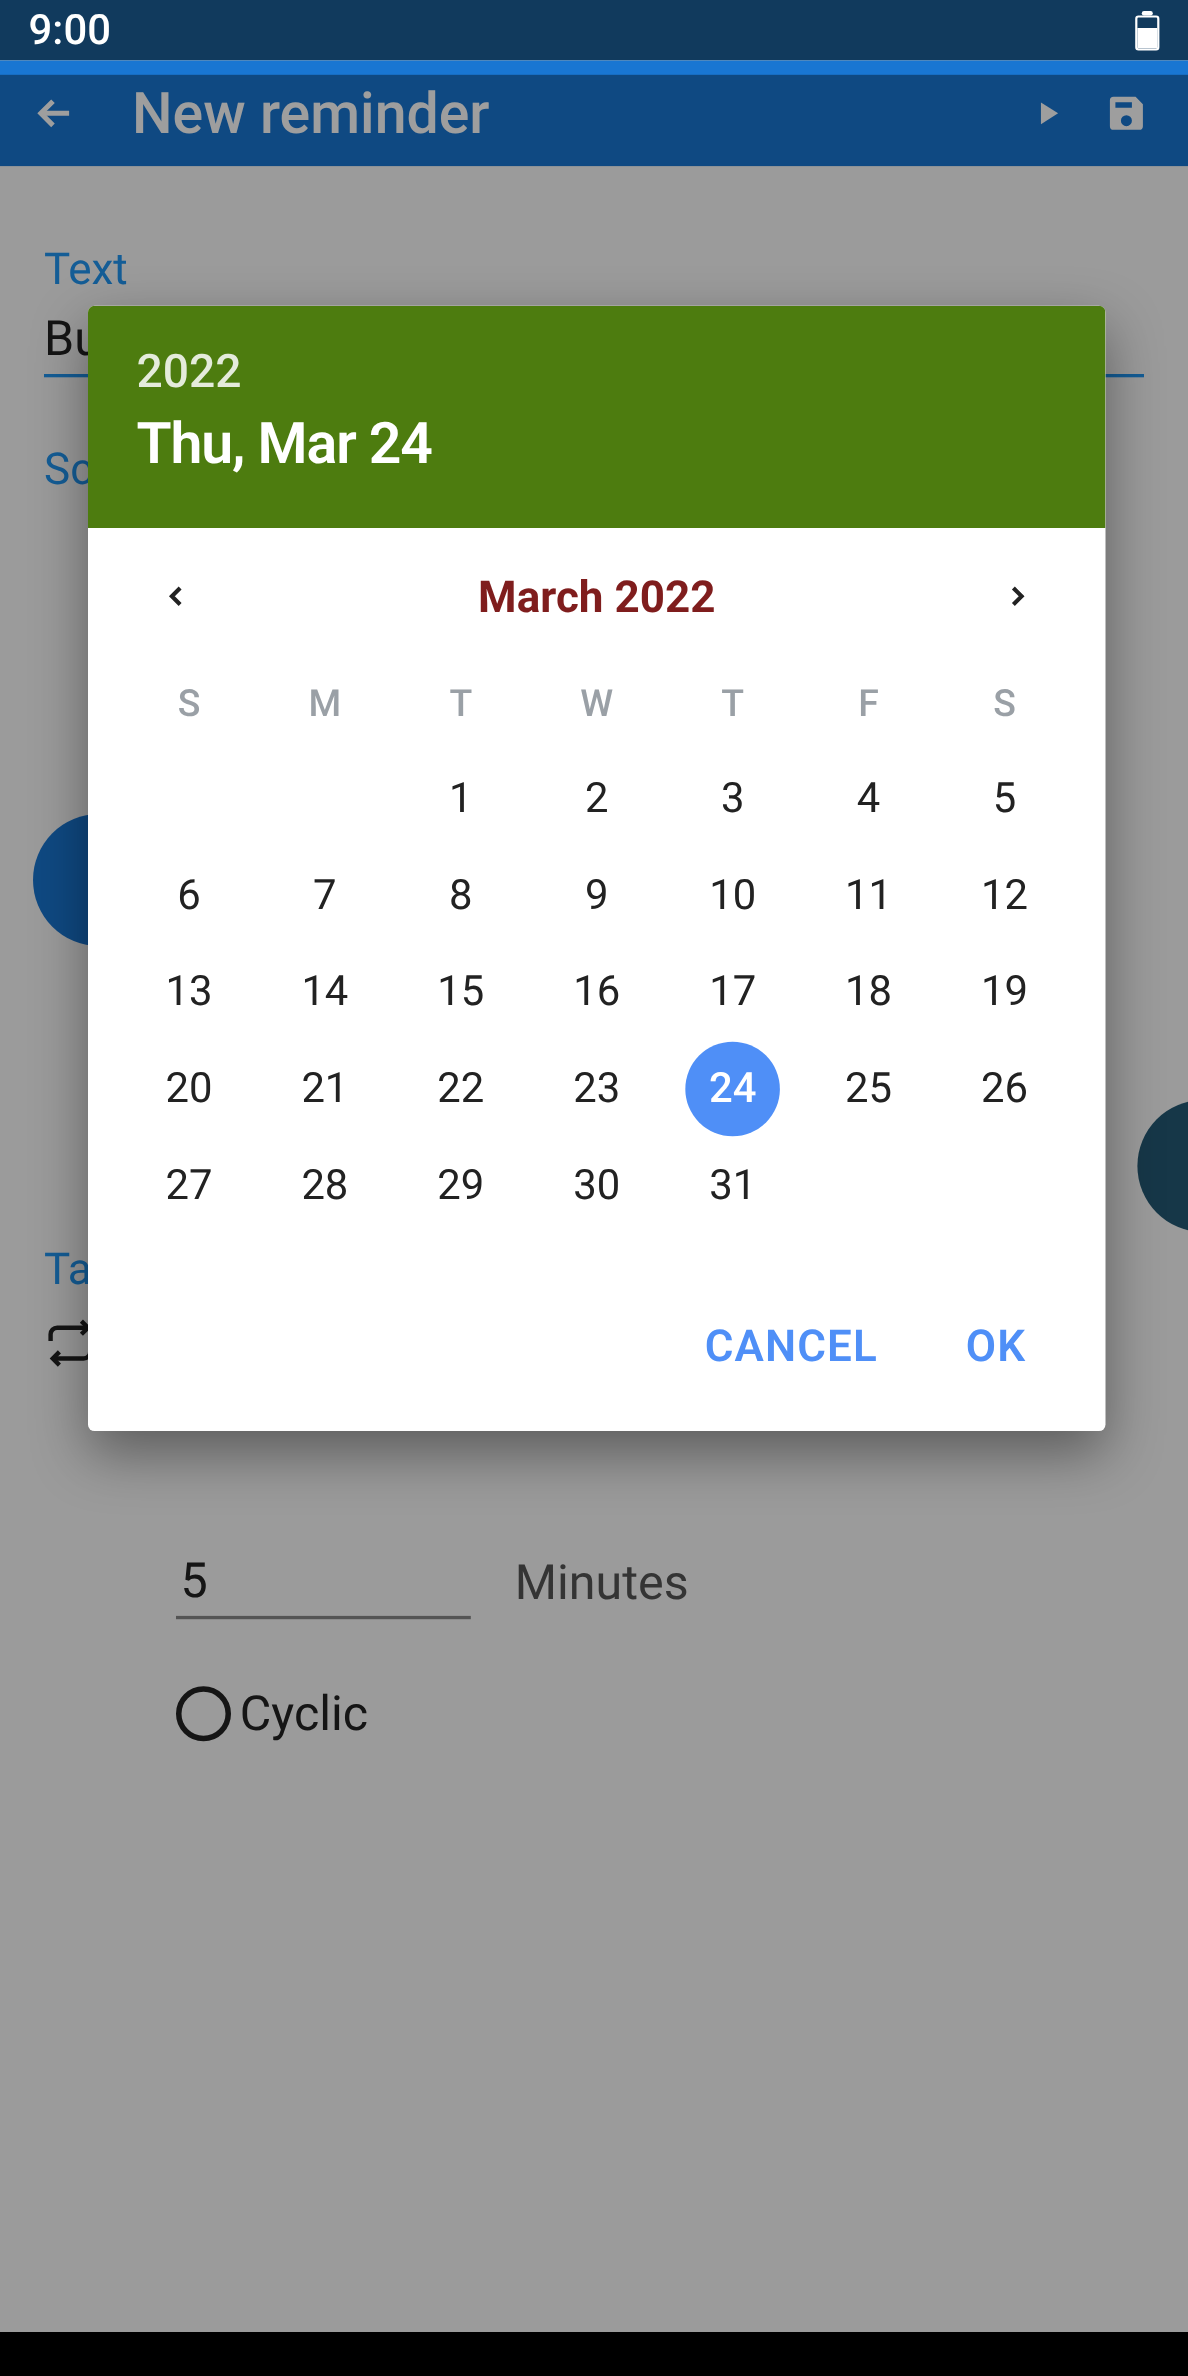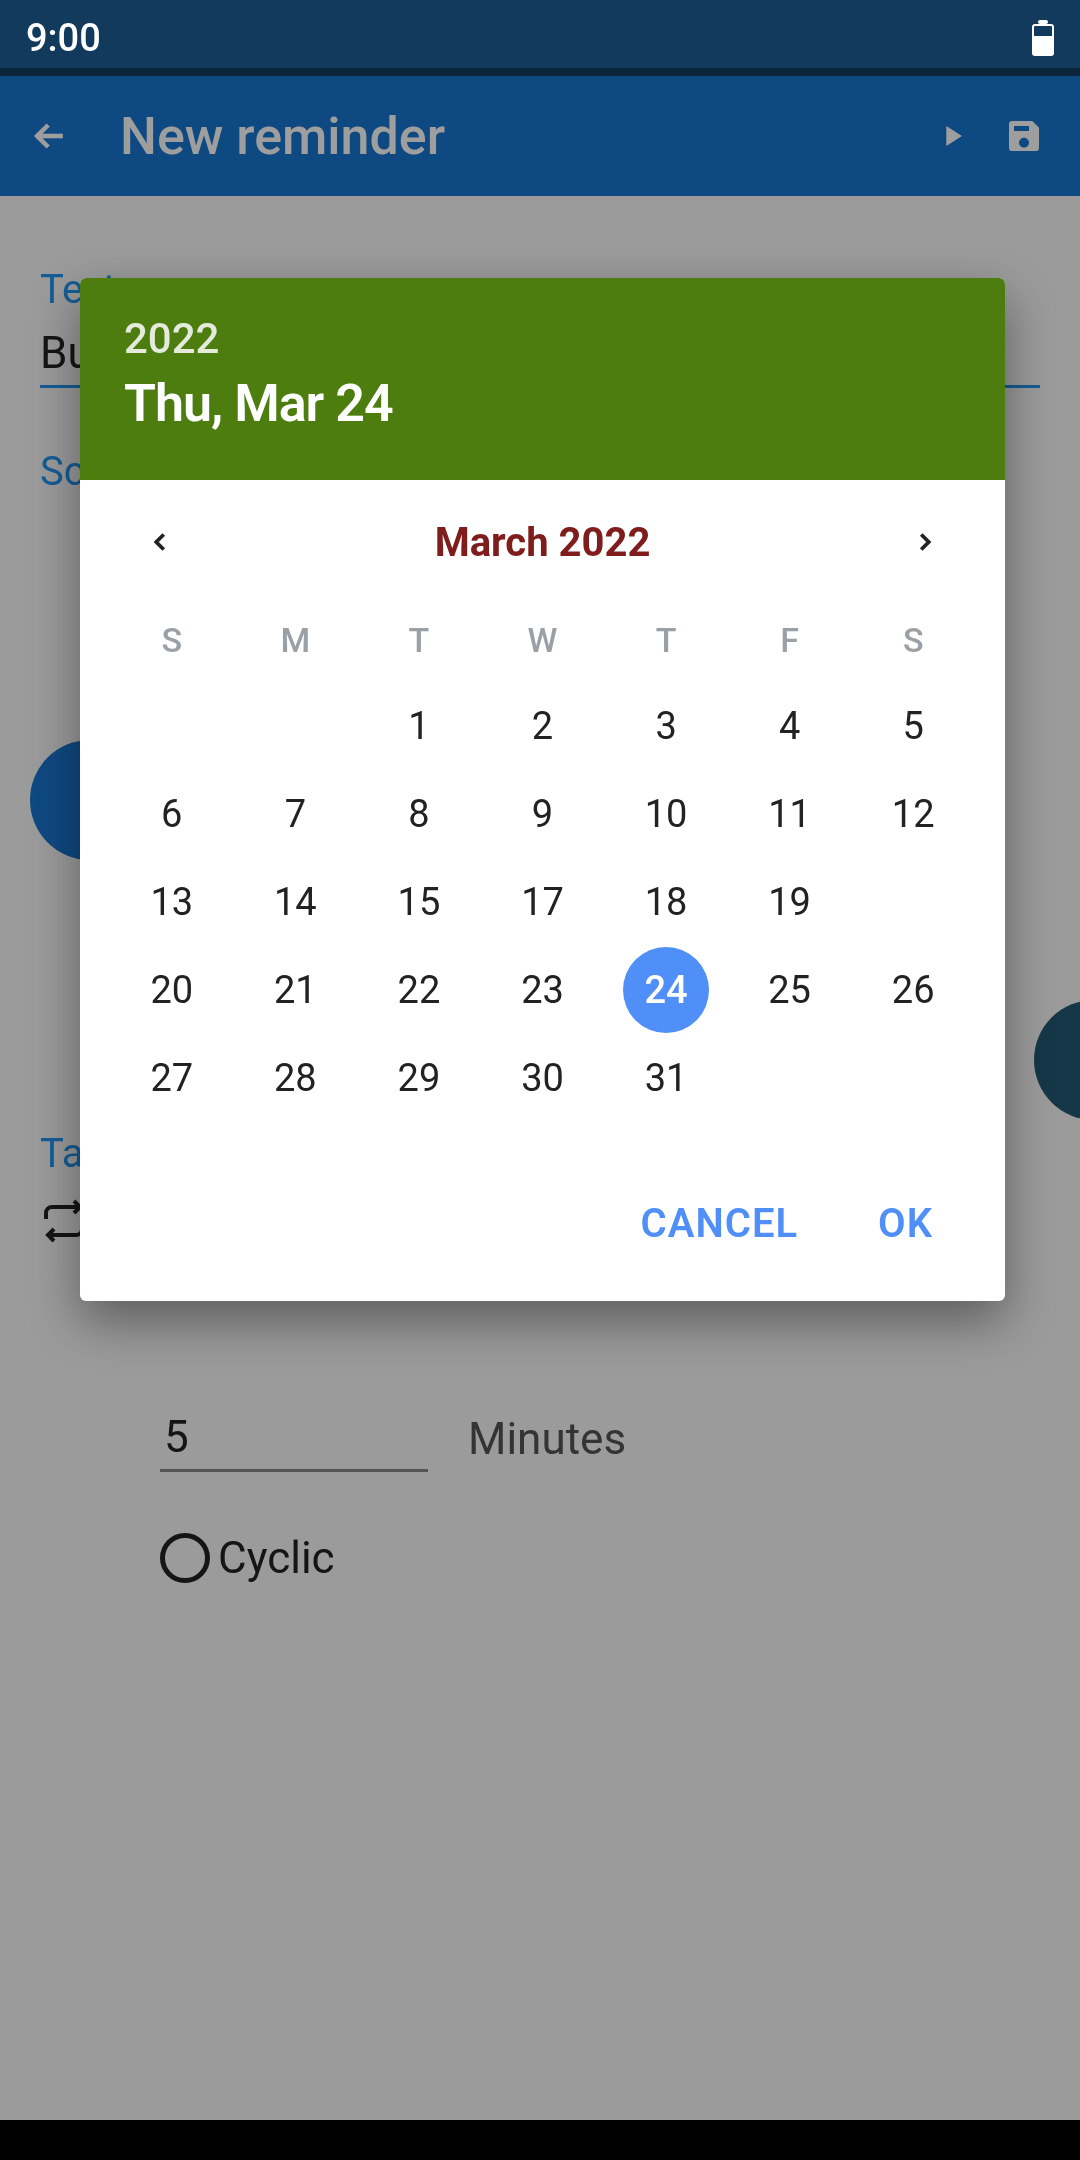--- a/index.html
+++ b/index.html
@@ -7,21 +7,21 @@
     padding: 0;
     width: 1080px;
     height: 2160px;
     font-family: Roboto, "Helvetica Neue", Arial, sans-serif;
     background: #fafafa;
     overflow: hidden;
     position: relative;
   }
   
   .status-bar {
-    height: 76px;
+    height: 55px;
     background: #113a5d;
     color: #fff;
     display: flex;
     align-items: center;
     justify-content: space-between;
     padding: 0 26px;
     font-size: 38px;
     font-weight: 500;
   }
   .status-bar .battery {
@@ -42,21 +42,21 @@
     position: absolute;
     top: 4px; left: 0;
     width: 22px; height: 32px;
     border: 2px solid #fff;
     border-radius: 3px;
     box-sizing: border-box;
     background: linear-gradient(to top, #fff 65%, transparent 65%);
   }
   
   .toolbar {
-    height: 120px;
+    height: 96px;
     background: #1976d2;
     color: #fff;
     display: flex;
     align-items: center;
     padding: 0 20px;
   }
   .toolbar .back {
     width: 60px; height: 60px;
     display:flex;align-items:center;justify-content:center;
   }
@@ -381,20 +381,23 @@
         <div class="day-cell">
           <span>13</span>
         </div>
         <div class="day-cell">
           <span>14</span>
         </div>
         <div class="day-cell">
           <span>15</span>
         </div>
         <div class="day-cell">
+          <span>16</span>
+        </div>
+        <div class="day-cell">
           <span>17</span>
         </div>
         <div class="day-cell">
           <span>18</span>
         </div>
         <div class="day-cell">
           <span>19</span>
         </div>
       </div>
       <div class="day-row">

